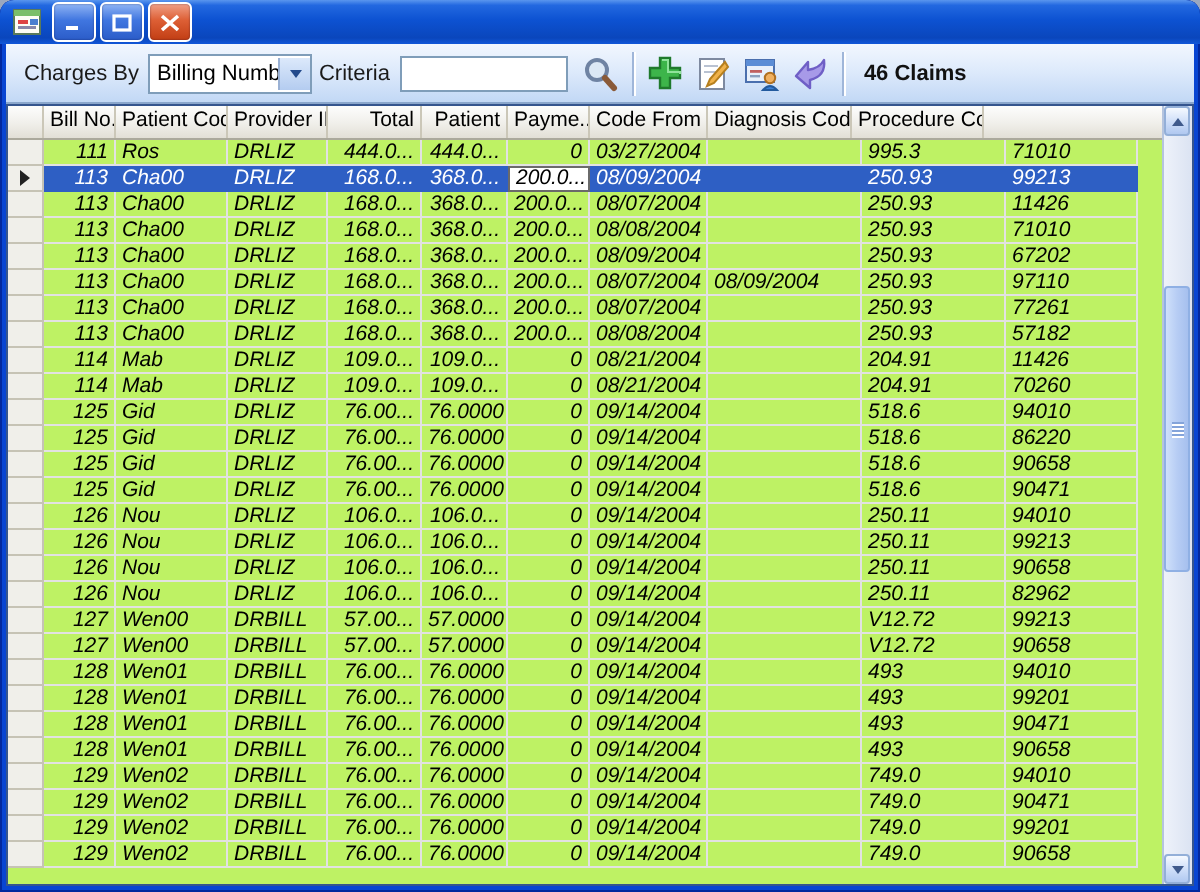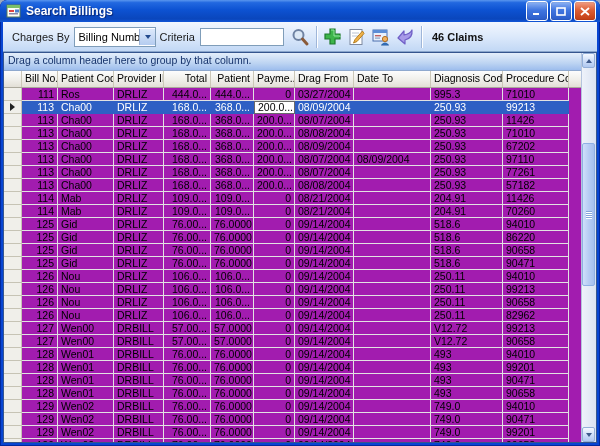--- a/index.html
+++ b/index.html
@@ -36,21 +36,21 @@
     box-sizing:border-box;display:flex;}
   .grid-main{flex:1;display:flex;flex-direction:column;overflow:hidden;}
   .group-bar{height:16px;flex:0 0 16px;background:linear-gradient(180deg,#e4eefb 0%,#bdd4f2 60%,#9dbded 100%);
     font-size:10.5px;color:#16336b;padding:1px 4px 0;white-space:nowrap;overflow:hidden;border-bottom:1px solid #8fa9ce;}
   .hdr-row{height:16px;flex:0 0 16px;display:flex;background:linear-gradient(180deg,#fdfdfd 0%,#f0efea 55%,#e2dfd6 100%);
     border-bottom:1px solid #aba99c;}
   .hdr-cell{box-sizing:border-box;border-right:1px solid #cbc7b8;font-size:10.5px;color:#000;padding:1px 3px 0;
     white-space:nowrap;overflow:hidden;}
   .hdr-cell.r{text-align:right;}
   .hdr-fill{flex:1;border-right:none;}
-  .rows-viewport{flex:1;overflow:hidden;background:#a21caf;}
+  .rows-viewport{flex:1;overflow:hidden;background:#bef264;font-style:italic;}
   .grid-row{display:flex;height:13px;box-sizing:border-box;}
   .cell{box-sizing:border-box;border-right:1px solid #e2e2e2;border-bottom:1px solid #e2e2e2;font-size:10.5px;
     line-height:12px;padding:0 3px;white-space:nowrap;overflow:hidden;color:#000;}
   .cell.r{text-align:right;}
   .cell.indicator{background:#f0efea;border-right:1px solid #c6c3b5;border-bottom:1px solid #c6c3b5;
     display:flex;align-items:center;justify-content:center;padding:0;}
   .grid-row.selected .cell{background:#2e5fc4;color:#fff;border-right-color:#2e5fc4;border-bottom-color:#2e5fc4;}
   .grid-row.selected .cell.indicator{background:#f0efea;color:#000;border-right-color:#c6c3b5;border-bottom-color:#c6c3b5;}
   .grid-row.selected .cell.focus-cell{background:#fff;color:#000;border:1px solid #6a6a6a;line-height:10px;}
   .ind-arrow{width:0;height:0;border-top:4px solid transparent;border-bottom:4px solid transparent;border-left:5px solid #222;}
@@ -72,21 +72,20 @@
 <div class="window">
 
   <div class="titlebar">
     <svg class="title-icon" viewBox="0 0 16 16">
       <rect x="1" y="2" width="13" height="12" fill="#fdfdf5" stroke="#5a7a5a" stroke-width="1"></rect>
       <rect x="1" y="2" width="13" height="3" fill="#7bbf6a"></rect>
       <rect x="3" y="7" width="5" height="2" fill="#d44"></rect>
       <rect x="3" y="10" width="9" height="1.5" fill="#88a"></rect>
       <rect x="9" y="6.5" width="4" height="3" fill="#4a7fd0"></rect>
     </svg>
-    <span class="title-text">Search Billings</span>
     <div class="tb-btns">
       <div class="tb-btn">
         <svg width="10" height="9" viewBox="0 0 10 9">
             <rect x="1" y="6" width="6" height="2" fill="#fff"></rect>
           </svg>
       </div>
       <div class="tb-btn">
         <svg width="10" height="9" viewBox="0 0 10 9">
             <rect x="1" y="1" width="8" height="7" fill="none" stroke="#fff" stroke-width="1.6"></rect>
           </svg>
@@ -144,31 +143,29 @@
       <svg width="22" height="20" viewBox="0 0 22 20">
         <path d="M4 11 L10 4 L10 8 Q16 7 18 3 Q19 11 11 13 L11 17 Z" fill="#a79ae8" stroke="#6f5fc6" stroke-width="1.2" stroke-linejoin="round"></path>
       </svg>
     </span>
     <span class="tool-sep"></span>
     <span class="claims">46 Claims</span>
   </div>
 
   <div class="grid-panel">
     <div class="grid-main">
-      <div class="group-bar">Drag a column header here to group by that column.</div>
       <div class="hdr-row">
           <div class="hdr-cell" style="width: 18px;"></div>
           <div class="hdr-cell r" style="width: 36px;">Bill No.</div>
           <div class="hdr-cell" style="width: 56px;">Patient Code</div>
           <div class="hdr-cell" style="width: 50px;">Provider ID</div>
           <div class="hdr-cell r" style="width: 47px;">Total</div>
           <div class="hdr-cell r" style="width: 43px;">Patient</div>
           <div class="hdr-cell" style="width: 41px;">Payme...</div>
-          <div class="hdr-cell" style="width: 59px;">Drag From</div>
-          <div class="hdr-cell" style="width: 77px;">Date To</div>
+          <div class="hdr-cell" style="width: 59px;">Code From</div>
           <div class="hdr-cell" style="width: 72px;">Diagnosis Code</div>
           <div class="hdr-cell" style="width: 66px;">Procedure Code</div>
           <div class="hdr-cell hdr-fill"></div>
         </div>
       <div class="rows-viewport">
           <div class="grid-row">
             <div class="cell indicator" style="width: 18px;"></div>
             <div class="cell r" style="width: 36px;">111</div>
             <div class="cell" style="width: 56px;">Ros</div>
             <div class="cell" style="width: 50px;">DRLIZ</div>

